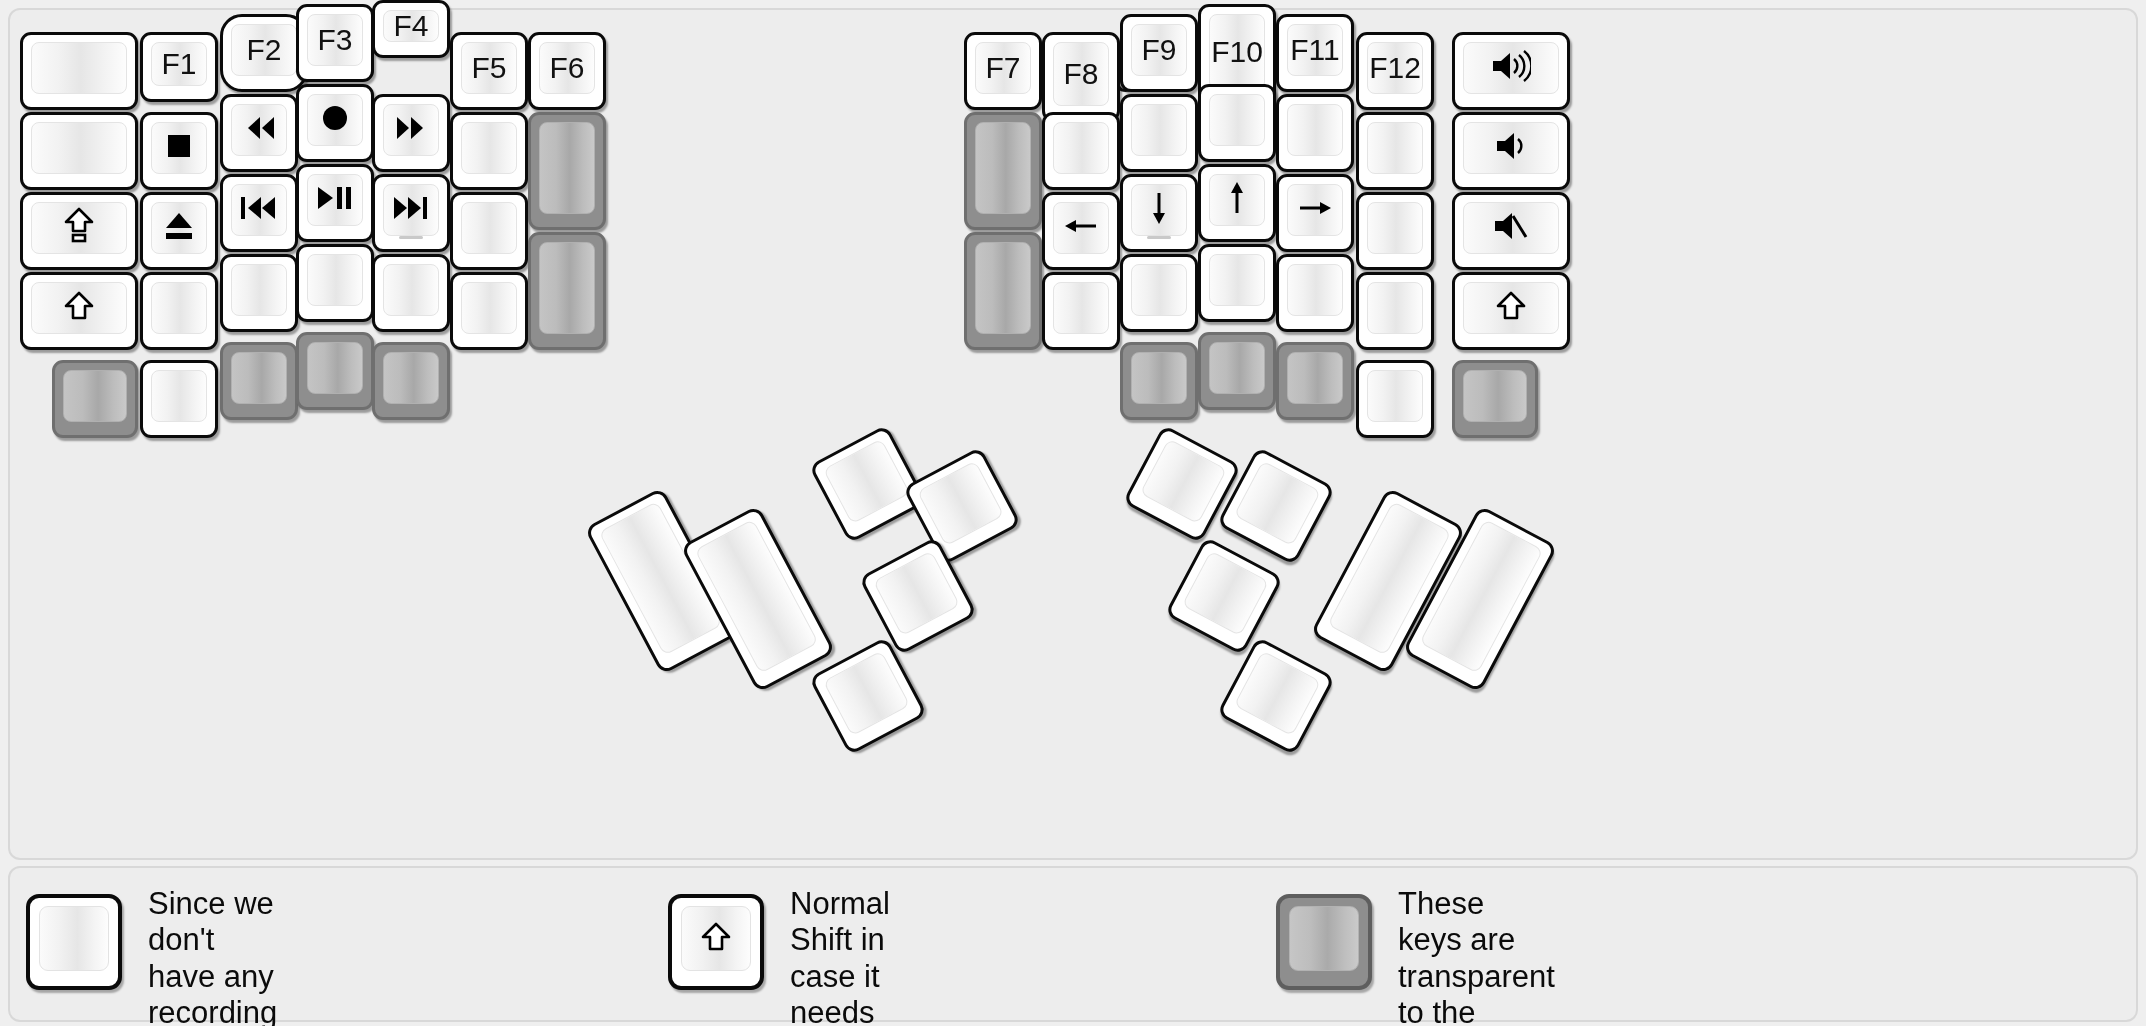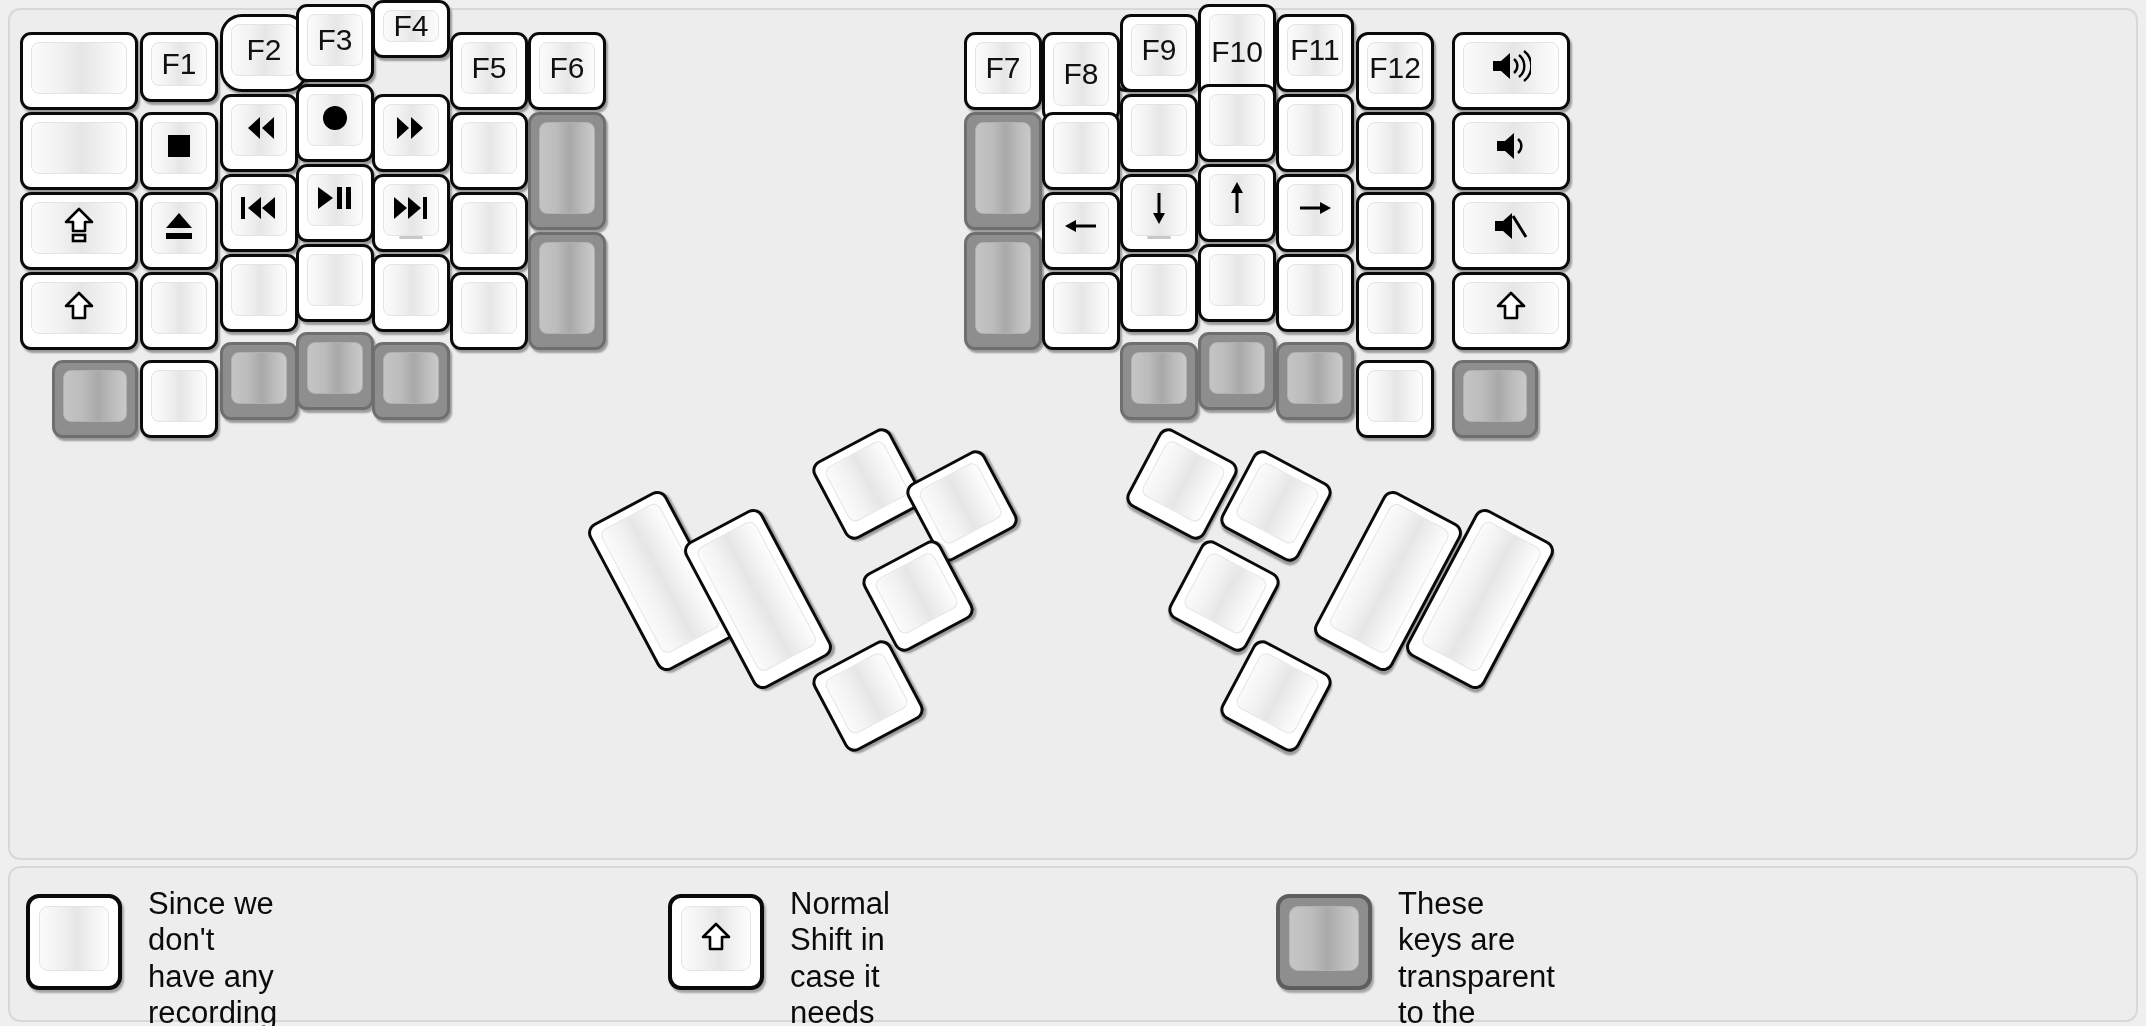--- a/index.html
+++ b/index.html
@@ -335,21 +335,21 @@
         <div class="cap">
           <span class="glyph"><svg width="36" height="30" viewBox="0 0 36 30" xmlns="http://www.w3.org/2000/svg">
               <line x1="3" y1="15" x2="29" y2="15" stroke="#000" stroke-width="3"></line>
               <polygon points="34,15 23,9 23,21" fill="#000"></polygon>
             </svg></span>
         </div>
       </div>
       <div class="key" style="left: 1276px; top: 254px; width: 78px; height: 78px;">
         <div class="cap"></div>
       </div>
-      <div class="key" style="left: 1356px; top: 32px; width: 78px; height: 78px; border-radius: 12px;">
+      <div class="key" style="left: 1356px; top: 32px; width: 78px; height: 78px;">
         <div class="cap">
           <span class="lbl">F12</span>
         </div>
       </div>
       <div class="key" style="left: 1356px; top: 112px; width: 78px; height: 78px;">
         <div class="cap"></div>
       </div>
       <div class="key" style="left: 1356px; top: 192px; width: 78px; height: 78px;">
         <div class="cap"></div>
       </div>

